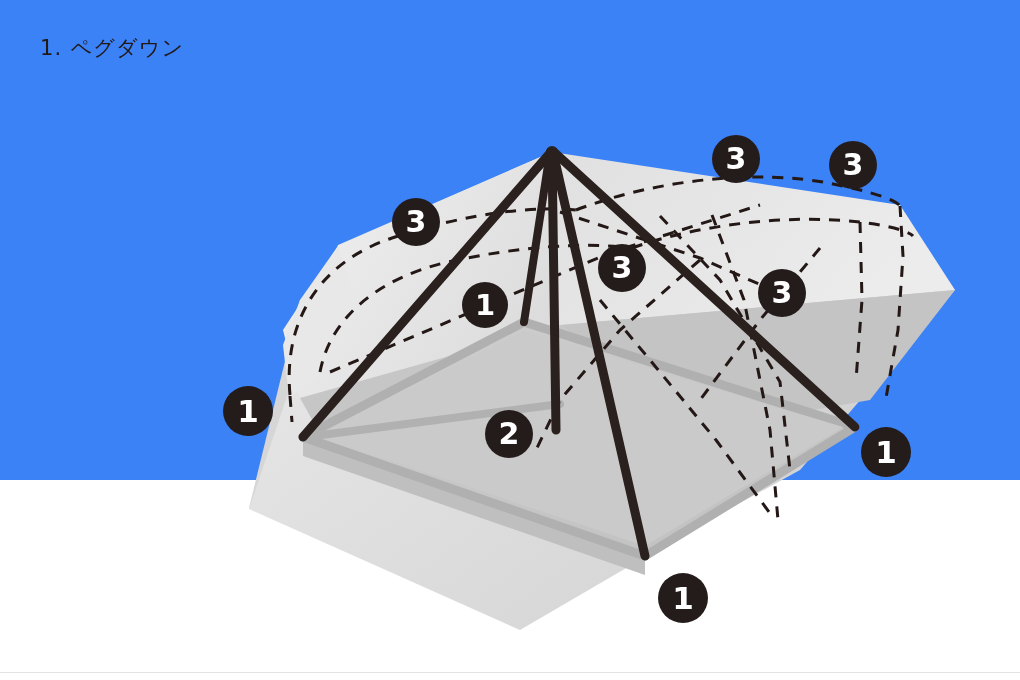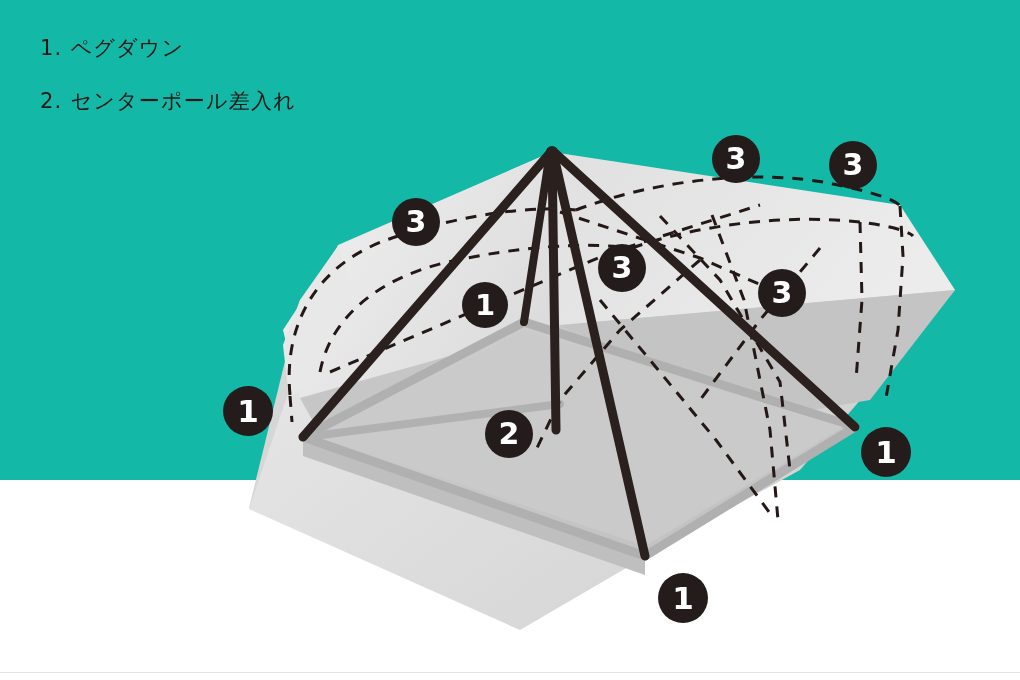--- a/index.html
+++ b/index.html
@@ -6,21 +6,21 @@
   body{
     width:1020px;height:680px;
     background:#ffffff;
     font-family:"Liberation Sans", sans-serif;
     overflow:hidden;
     position:relative;
   }
   #page{
     position:absolute;inset:0;
     width:1020px;height:480px;
-    background:#14b8a6;
+    background:#3b82f6;
   }
   #steps{
     position:absolute;
     left:40px;top:38px;
     width:420px;
   }
   .step-line{
     font-size:21px;
     line-height:1.0;
     color:#231815;
@@ -55,21 +55,20 @@
     background:#e3e3e3;
   }
 </style>
 </head>
 <body>
 
 <div id="page">
 
   <div id="steps">
     <div class="step-line">1. ペグダウン</div>
-    <div class="step-line">2. センターポール差入れ</div>
   </div>
 
   <svg id="diagram" viewBox="0 0 1020 680">
 
     <defs>
       <linearGradient id="gradCanopyLeft" x1="0" y1="0" x2="1" y2="0.6">
         <stop offset="0" stop-color="#f2f2f2"></stop>
         <stop offset="1" stop-color="#dcdcdc"></stop>
       </linearGradient>
       <linearGradient id="gradCanopyRight" x1="0" y1="0" x2="1" y2="0.4">

